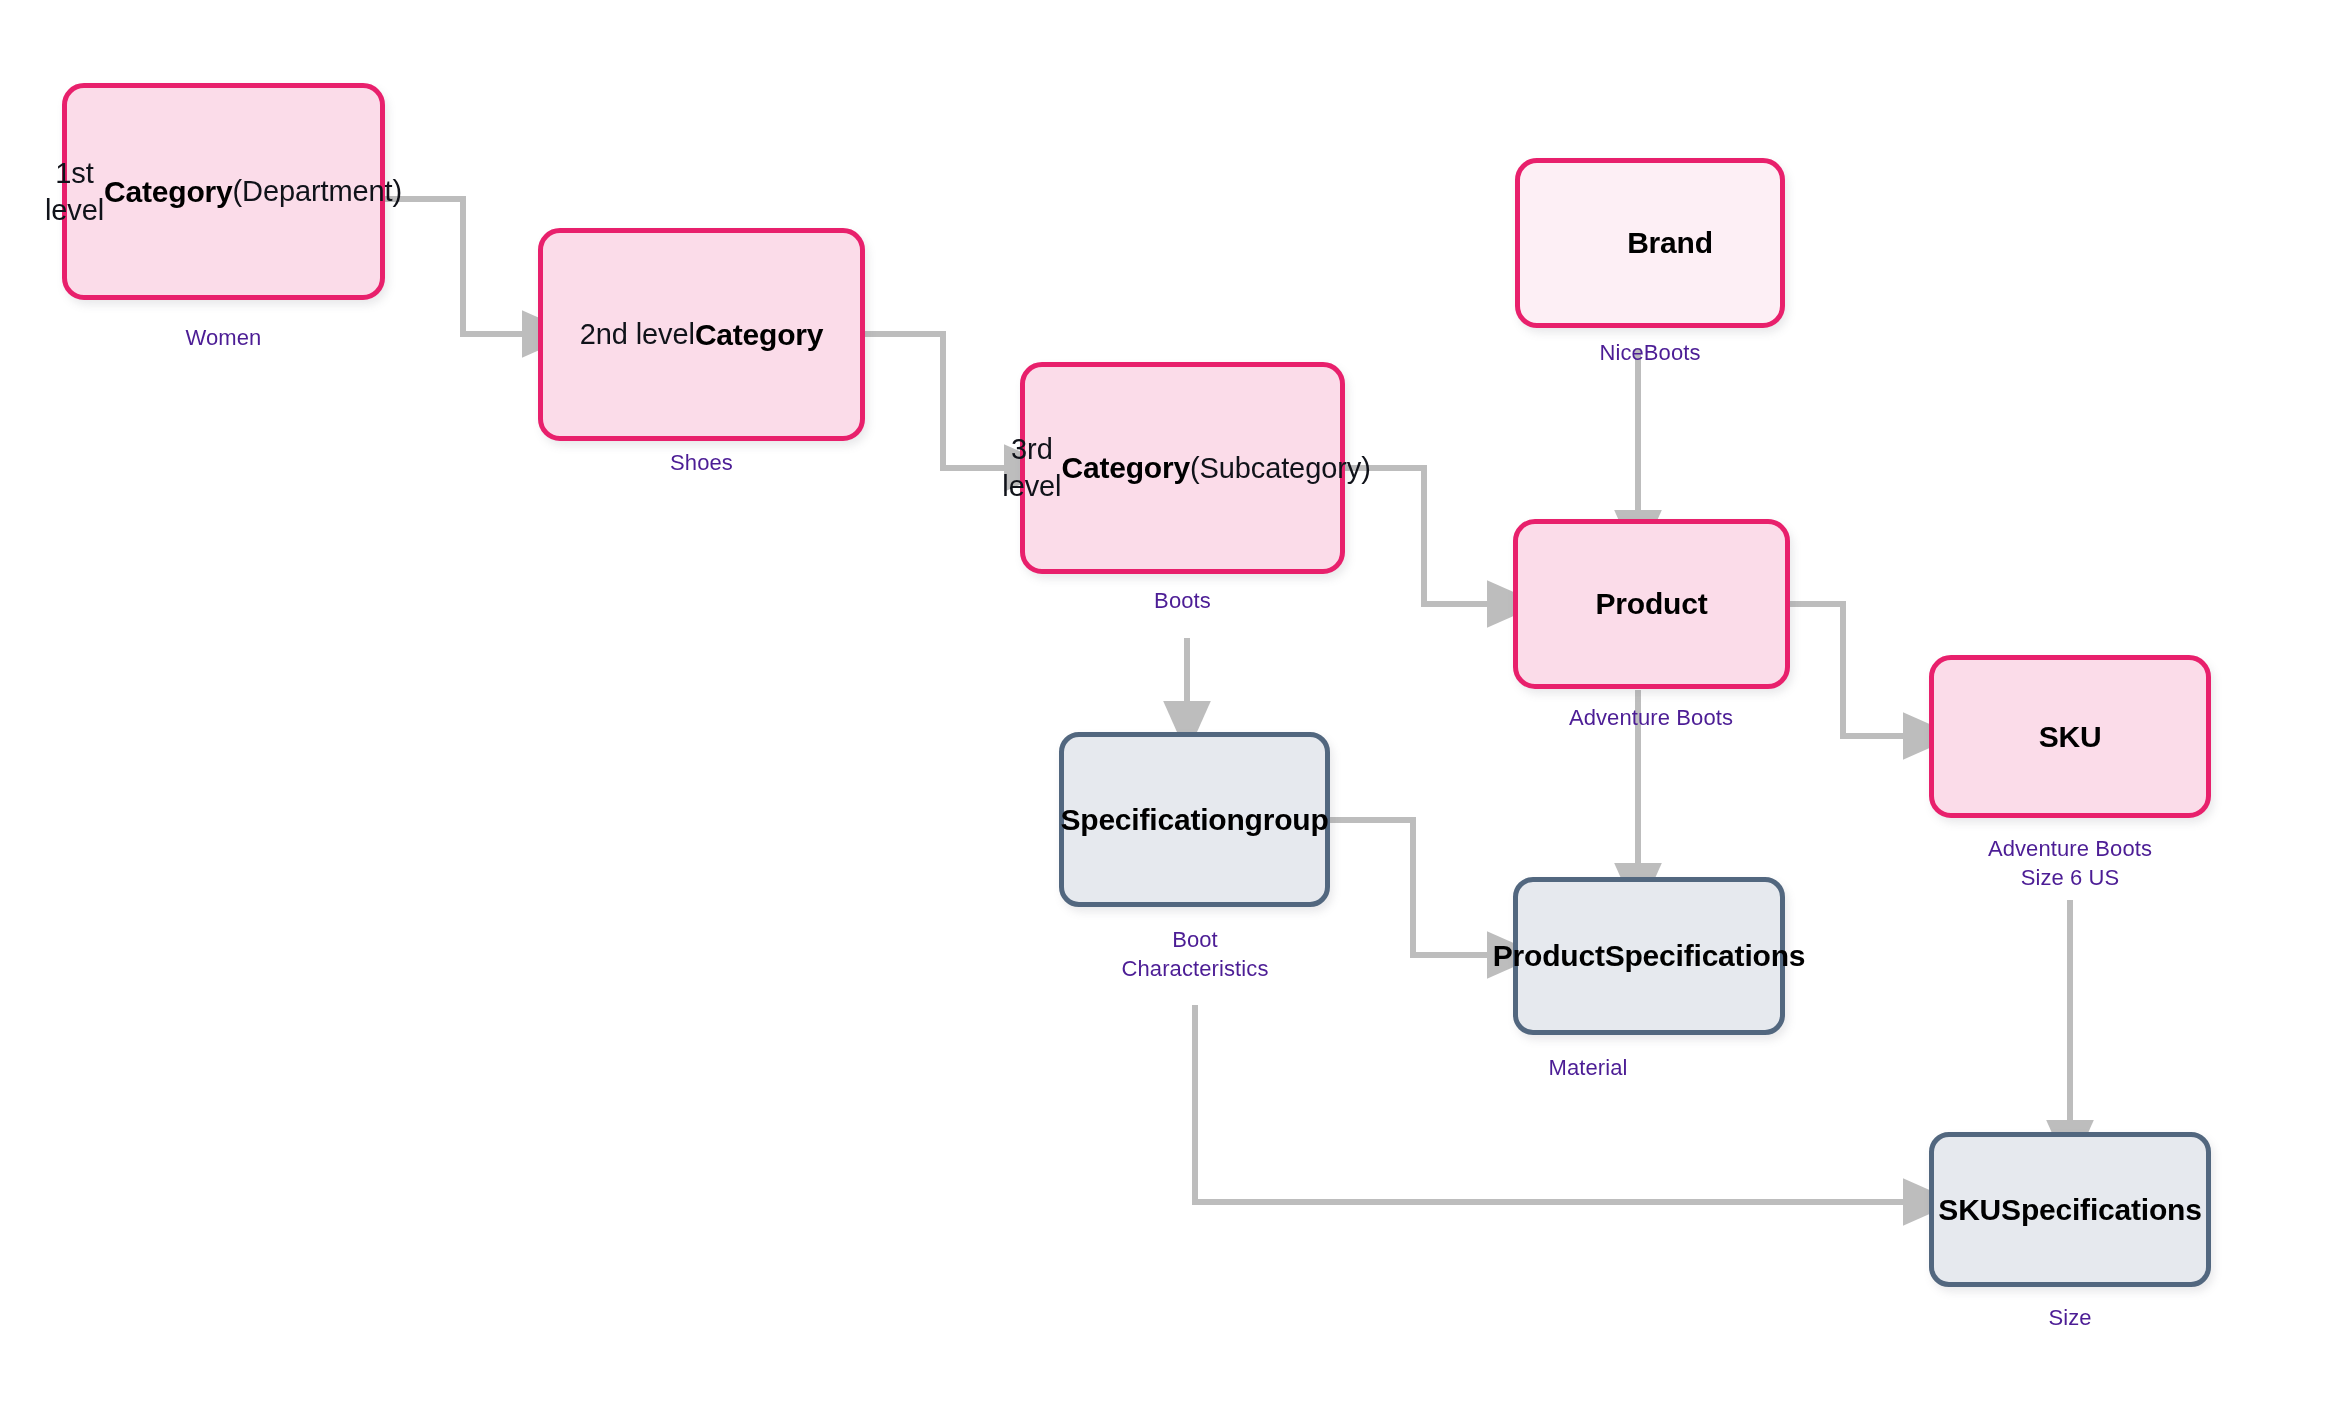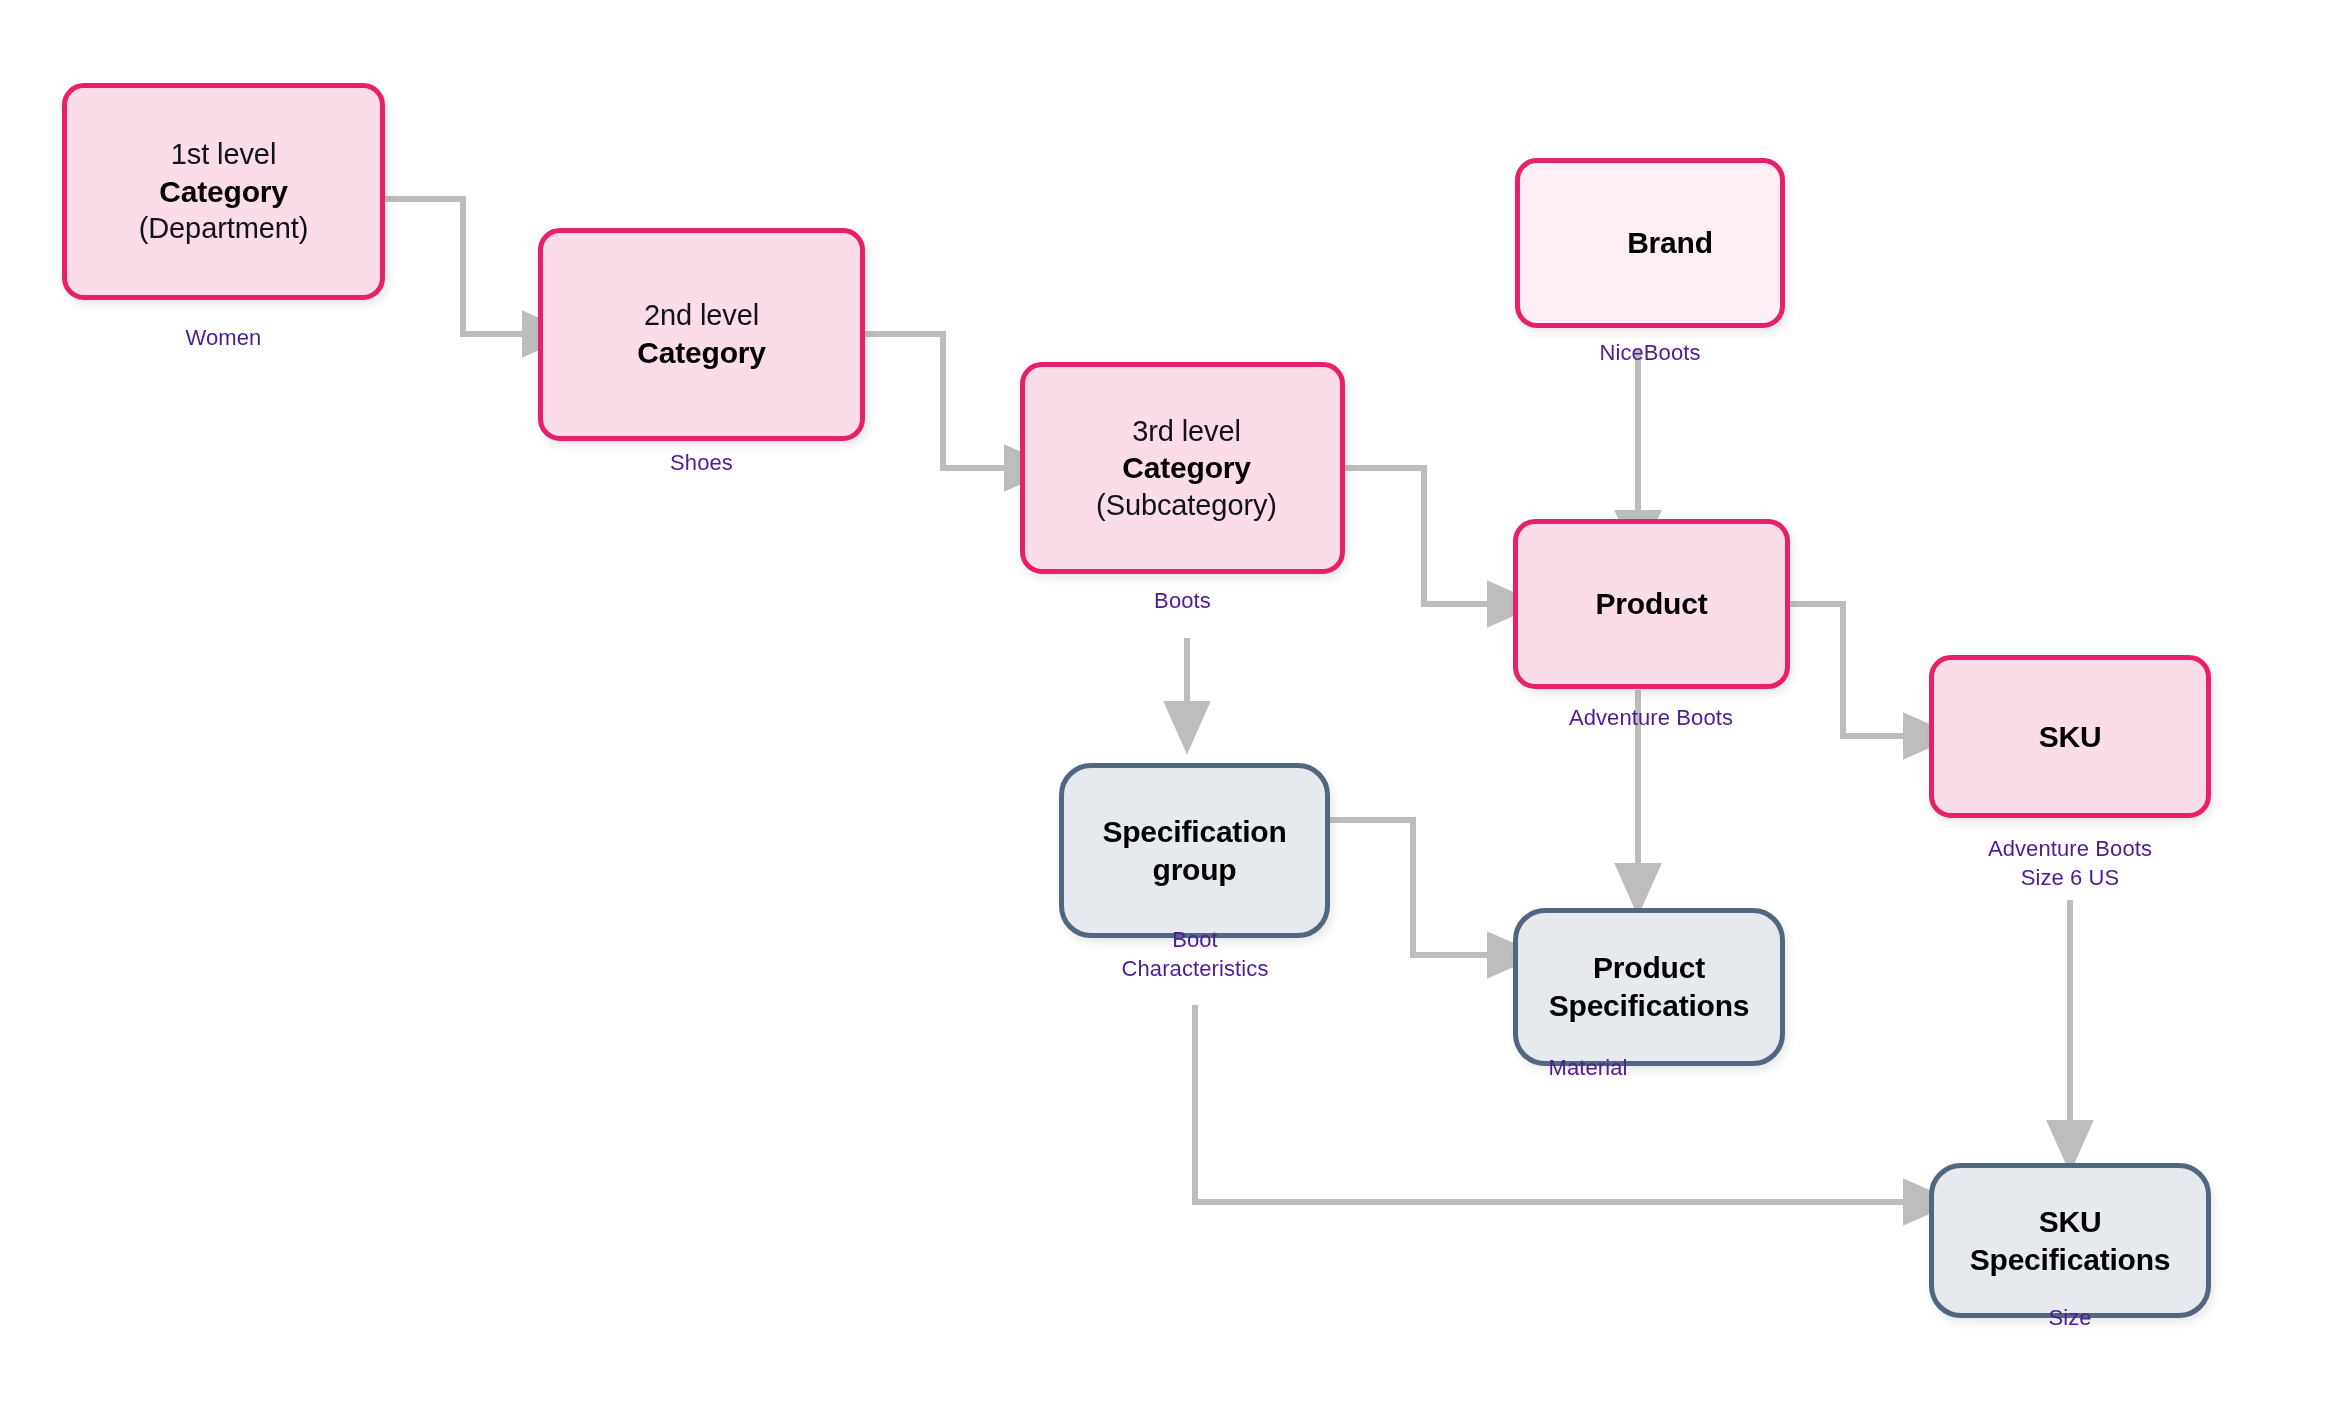--- a/index.html
+++ b/index.html
@@ -26,42 +26,41 @@
     top: 0;
     width: 2345px;
     height: 1405px;
     pointer-events: none;
   }
   
   .node {
     position: absolute;
     box-sizing: border-box;
     display: flex;
-    flex-direction: column;
+    flex-direction: row;
     align-items: center;
     justify-content: center;
     text-align: center;
     border-radius: 22px;
     line-height: 1.26;
     box-shadow: 3px 5px 9px rgba(120, 120, 130, 0.16);
   }
   .node.pink {
     background: #fbdce9;
     border: 5px solid #e8206c;
   }
   .node.pink-light {
     background: #fdeff5;
     border: 5px solid #e8206c;
     padding-left: 40px;
   }
   .node.slate {
     background: #e6e9ee;
     border: 5px solid #52677f;
-    border-radius: 32px;
-    margin-top: 31px;
+    border-radius: 20px;
   }
   .node .t-reg {
     font-size: 29px;
     font-weight: 400;
     color: #10131a;
     letter-spacing: -0.1px;
   }
   .node .t-bold {
     font-size: 30px;
     font-weight: 700;

